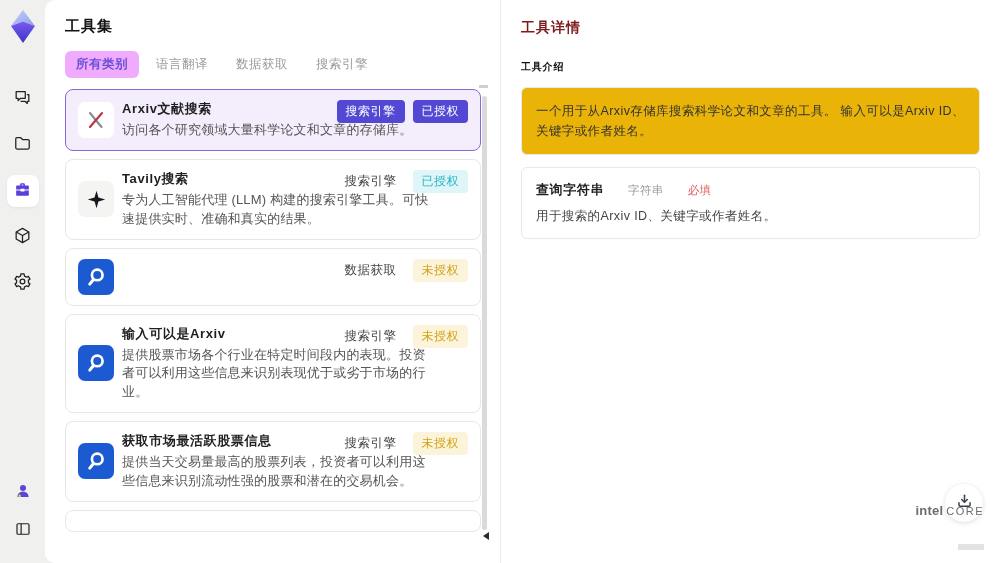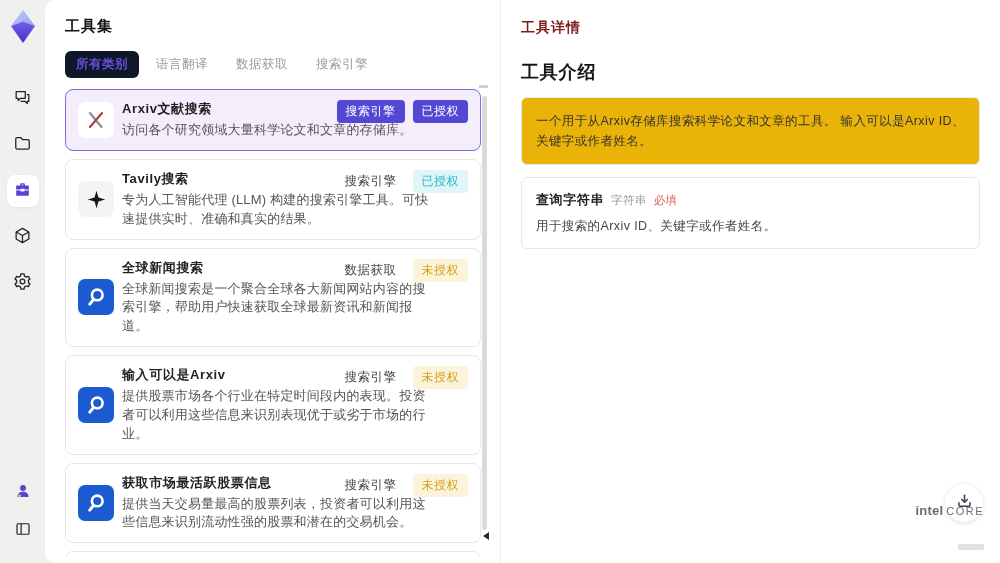--- a/index.html
+++ b/index.html
@@ -20,21 +20,21 @@
   
   .main { position:absolute; left:45px; top:0; right:0; bottom:0; background:#ffffff;
     border-radius:10px 0 0 10px; display:flex; }
 
   
   .left-col { position:relative; width:455px; padding:17px 19px 0 20px; }
   .panel-title { font-size:15px; font-weight:bold; color:#141414; letter-spacing:1px; }
   .tabs { display:flex; gap:6px; margin-top:15px; }
   .tab { font-size:12.5px; color:#9a9a9a; padding:5px 11px; border-radius:6px;
     letter-spacing:.5px; cursor:pointer; white-space:nowrap; }
-  .tab.active { background:#0f172a; color:#6a50d8; font-weight:bold; }
+  .tab.active { background:#f0abfc; color:#6a50d8; font-weight:bold; }
   .tool-list { margin-top:11px; height:468px; overflow:hidden; display:flex;
     flex-direction:column; gap:8px; }
 
   .card { position:relative; background:#fff; border:1px solid #e7e7e7; border-radius:8px;
     padding:10px 12px; display:flex; gap:8px; cursor:pointer; flex:none;align-items:center; }
   .card.selected { background:#f4eefc; border:1.5px solid #8a68dc; }
   .tile { width:36px; height:36px; border-radius:7px; flex:none; display:flex;
     align-items:center; justify-content:center; }
   .tile.arxiv { background:#ffffff; }
   .tile.tavily, .tile.news { background:#f4f4f2; }
@@ -51,26 +51,26 @@
 
   .scroll-dash { position:absolute; top:85px; right:12px; width:9px; height:3px; background:#cfcfcf; }
   .scroll-thumb { position:absolute; top:96px; right:13px; width:5px; height:434px;
     background:#dadada; border-radius:3px; }
   .scroll-arrow { position:absolute; top:532px; right:11px; width:0; height:0;
     border-top:4px solid transparent; border-bottom:4px solid transparent; border-right:6px solid #2b2b2b; }
 
   
   .right-col { position:relative; flex:1; border-left:1px solid #ececec; padding:19px 20px 0; }
   .detail-title { font-size:14px; font-weight:bold; color:#7f1d1d; letter-spacing:1px; }
-  .section-h { font-size:18px; font-weight:bold; color:#141414; letter-spacing:.8px; margin-top:23px; }
+  .section-h { font-size:10px; font-weight:bold; color:#141414; letter-spacing:.8px; margin-top:23px; }
   .info-box { margin-top:13px; border:1px solid #e8e8e8; border-radius:6px; background:#eab308;
     padding:13px 14px; font-size:12.5px; color:#333; letter-spacing:.4px; line-height:1.6; }
   .param-box { margin-top:12px; border:1px solid #e8e8e8; border-radius:6px; background:#fff;
     padding:13px 14px; }
-  .param-head { display:flex; align-items:baseline; gap:7px; }
+  .param-head { display:flex; align-items:baseline; gap:24px; }
   .param-name { font-size:13px; font-weight:bold; color:#1f1f1f; letter-spacing:.6px; }
   .param-type { font-size:11.5px; color:#9a9a9a; letter-spacing:.4px; }
   .param-req { font-size:11.5px; color:#e25d5d; letter-spacing:.4px; }
   .param-desc { margin-top:9px; font-size:12.5px; color:#444; letter-spacing:.4px; }
 
   .download-fab { position:absolute; right:17px; bottom:41px; width:38px; height:38px;
     border-radius:50%; background:#fff; box-shadow:0 1px 5px rgba(0,0,0,.14);
     display:flex; align-items:center; justify-content:center; cursor:pointer; }
   .brand { position:absolute; right:16px; bottom:9px; text-align:right; color:#6d6d6d; }
   .brand .line { display:flex; align-items:baseline; gap:3px; justify-content:flex-end;padding-left:44px; }
@@ -190,24 +190,20 @@
               <span class="badge teal">已授权</span>
             </div>
           </div>
           <div class="card">
             <div class="tile search-blue">
               <svg width="30" height="30" viewBox="0 0 36 36">
                 <circle cx="19.5" cy="15.5" r="6.4" fill="none" stroke="#fff" stroke-width="3.2"></circle>
                 <path d="M14.8 21.3L10.5 26.5" stroke="#fff" stroke-width="3.6" stroke-linecap="round"></path>
               </svg>
             </div>
-            <div>
-              <div class="t-name">全球新闻搜索</div>
-              <div class="t-desc">全球新闻搜索是一个聚合全球各大新闻网站内容的搜索引擎，帮助用户快速获取全球最新资讯和新闻报道。</div>
-            </div>
             <div class="badges">
               <span class="cat-text">数据获取</span>
               <span class="badge yellow">未授权</span>
             </div>
           </div>
           <div class="card">
             <div class="tile search-blue">
               <svg width="30" height="30" viewBox="0 0 36 36">
                 <circle cx="19.5" cy="15.5" r="6.4" fill="none" stroke="#fff" stroke-width="3.2"></circle>
                 <path d="M14.8 21.3L10.5 26.5" stroke="#fff" stroke-width="3.6" stroke-linecap="round"></path>

